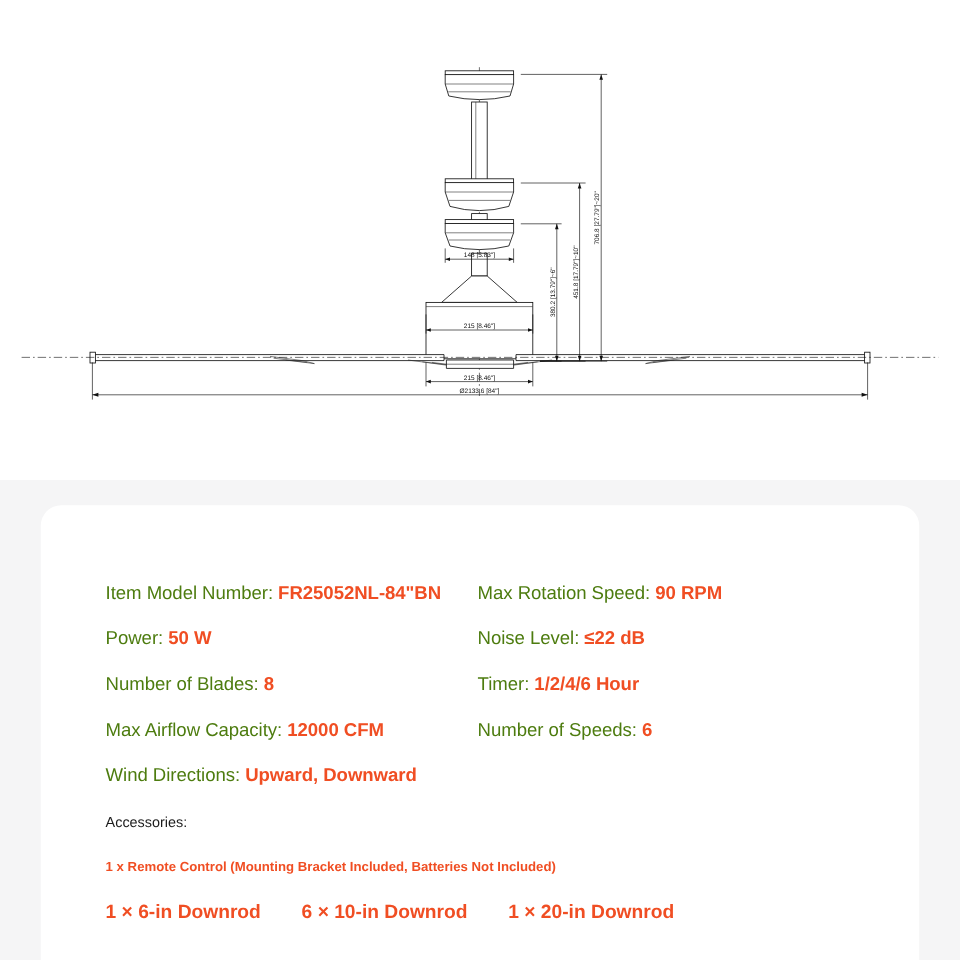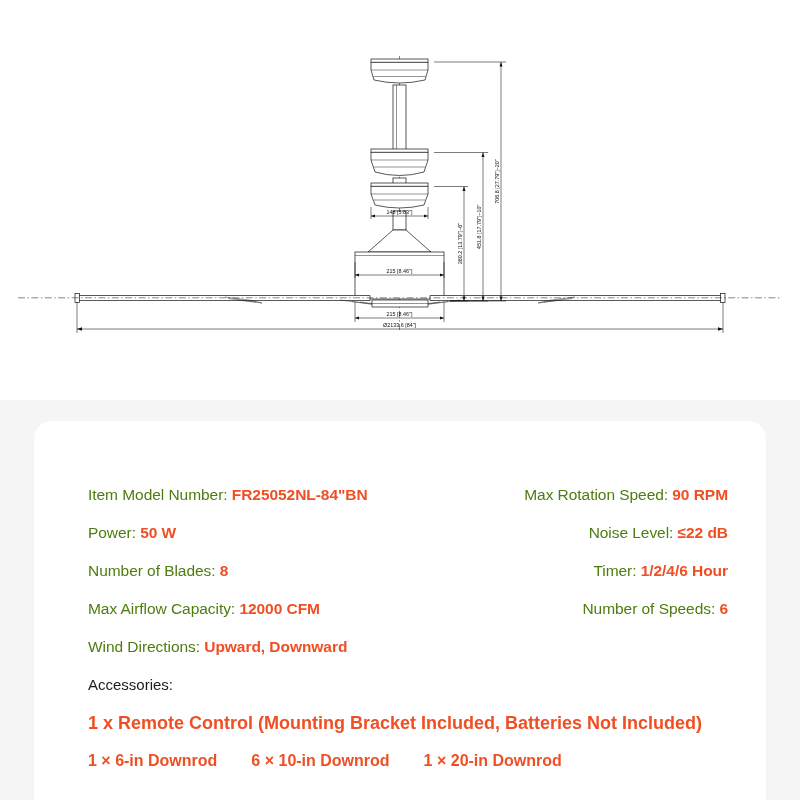--- a/index.html
+++ b/index.html
@@ -50,47 +50,47 @@
   }
   .spec-columns {
     display: flex;
     flex-direction: row;
   }
   .spec-col {
     display: flex;
     flex-direction: column;
   }
   .spec-col.left  { width: 310px; }
-  .spec-col.right { width: 330px; text-align: right; }
+  .spec-col.right { width: 330px; }
 
   .spec-row {
     height: 38px;
     line-height: 38px;
     font-size: 15.5px;
     color: #1c1c1c;
     white-space: nowrap;
     letter-spacing: -0.05px;
   }
   .spec-label { color: #4d7c0f; }
   .spec-value { color: #f04e23; font-weight: 600; }
 
   #accessories-block {
     margin-top: 0px;
   }
   #accessories-heading {
     height: 38px;
     line-height: 38px;
-    font-size: 15px;
+    font-size: 12px;
     color: #1c1c1c;
     white-space: nowrap;
   }
   #accessory-remote {
     height: 38px;
     line-height: 38px;
-    font-size: 18px;
+    font-size: 11px;
     color: #f04e23;
     font-weight: 600;
     white-space: nowrap;
   }
   #downrod-list {
     height: 38px;
     line-height: 38px;
     font-size: 16px;
     color: #f04e23;
     font-weight: 600;

